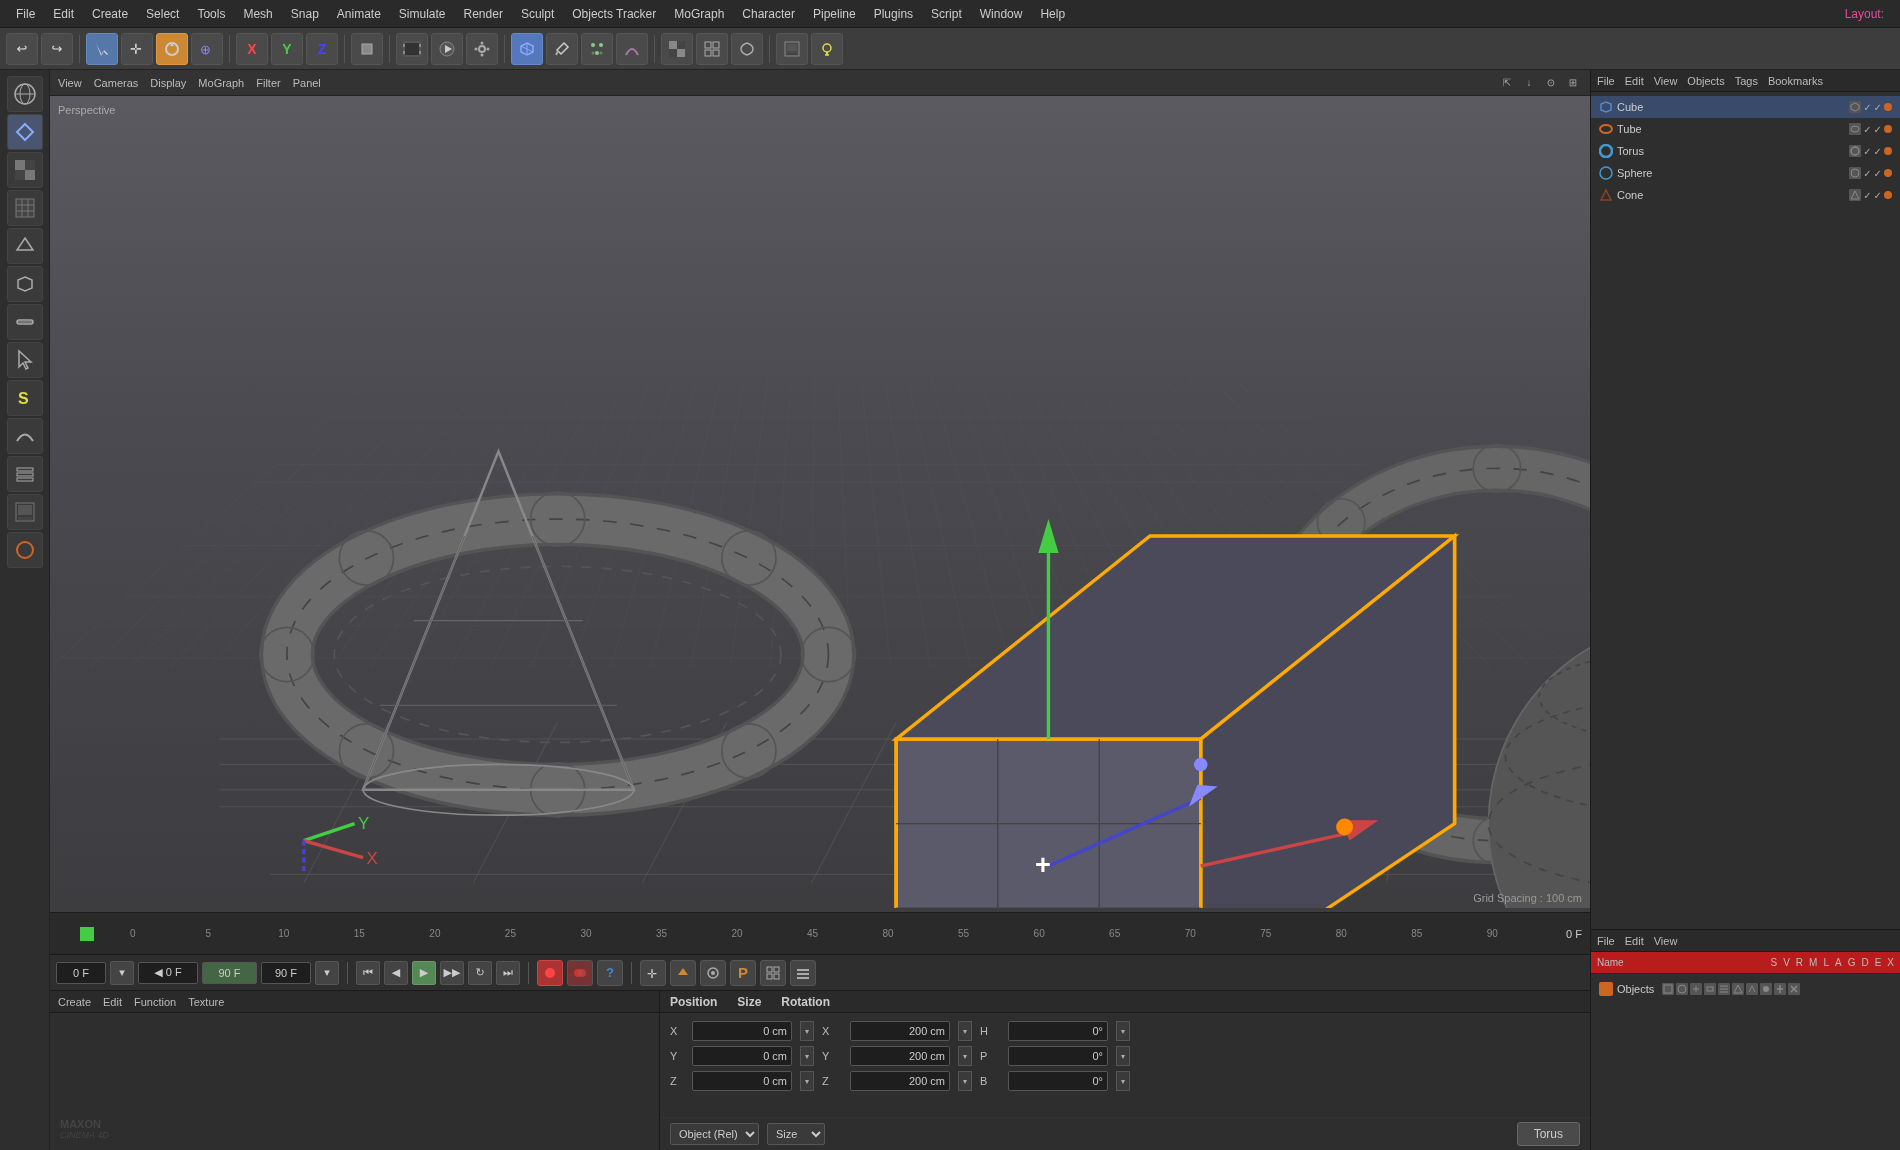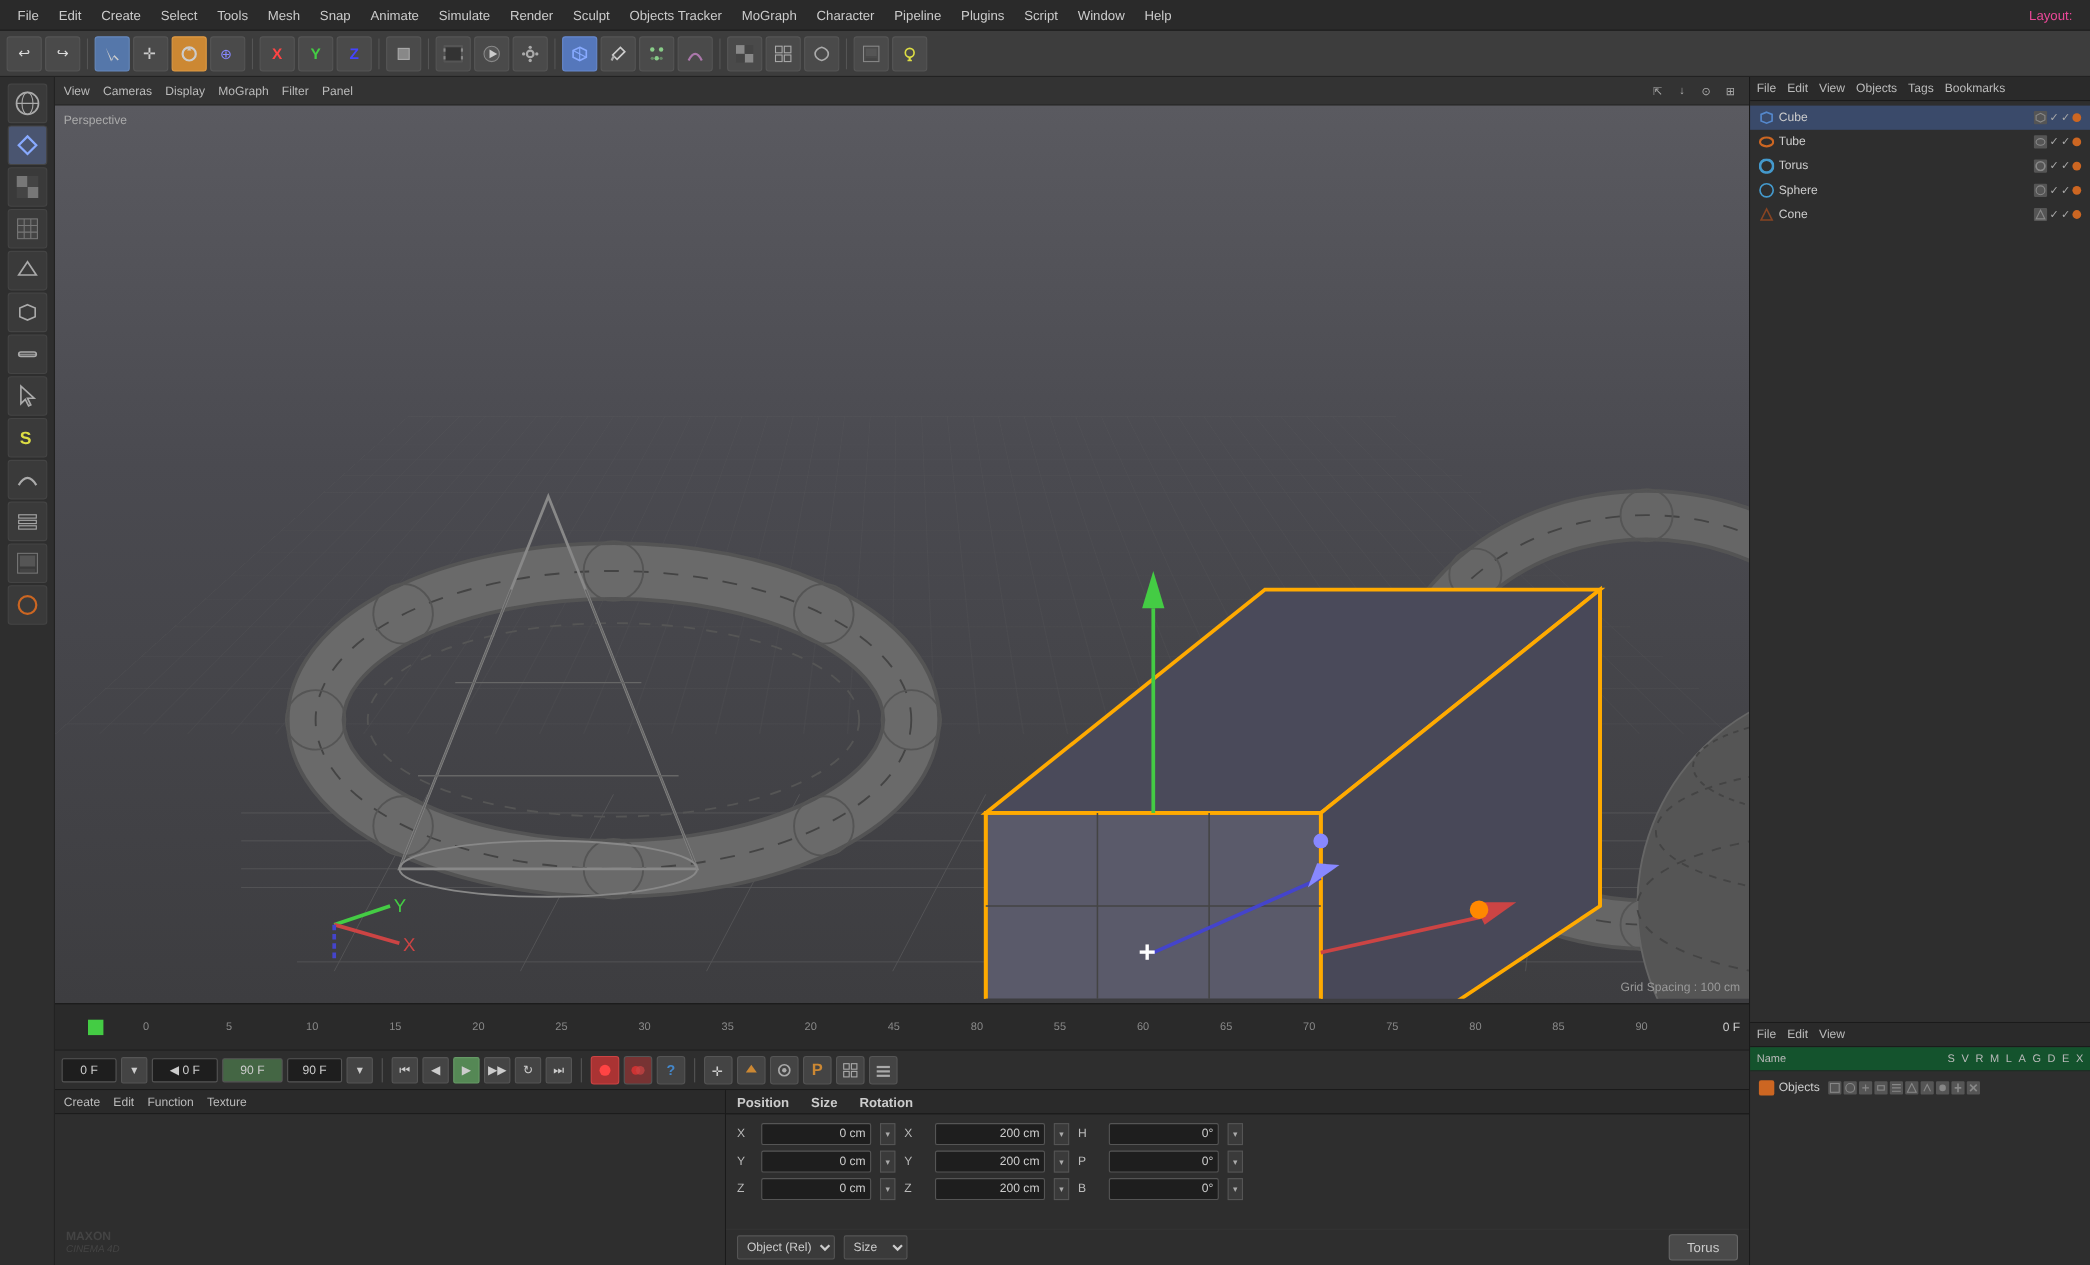--- a/index.html
+++ b/index.html
@@ -478,21 +478,21 @@
       background: #2a2a2a;
       display: flex;
       align-items: center;
       gap: 10px;
       padding: 0 6px;
       border-bottom: 1px solid #1a1a1a;
     }
     .am-menu-item { color: #bbb; font-size: 11px; cursor: pointer; }
     #am-header-row {
       height: 22px;
-      background: #14532d;
+      background: #b91c1c;
       display: flex;
       align-items: center;
       padding: 0 6px;
       gap: 0;
       border-bottom: 1px solid #222;
     }
     .am-col-label { color: #bbb; font-size: 10px; }
     #am-content {
       flex: 1;
       background: #2e2e2e;

